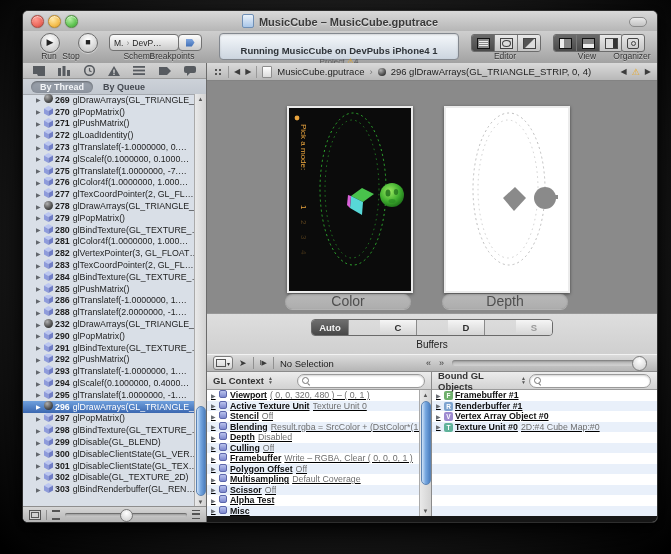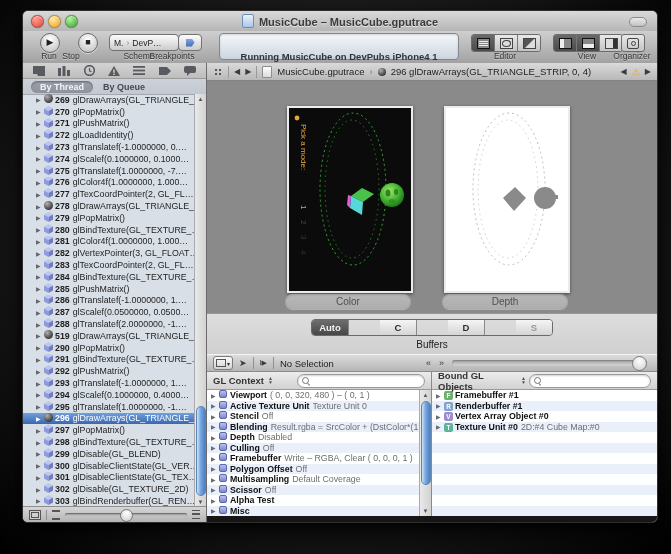--- a/index.html
+++ b/index.html
@@ -17,21 +17,21 @@
   .title-icon{display:inline-block;width:10px;height:12px;background:linear-gradient(#eaf2fb,#a9c6e8);border:1px solid #6f8fb5;border-radius:2px;vertical-align:-2px;margin-right:5px;}
   .lozenge{position:absolute;right:10px;top:6px;width:16px;height:8px;border:1px solid #8a8a8a;border-radius:5px;background:linear-gradient(#e9e9e9,#c2c2c2);}
   
   .toolbar{position:absolute;left:0;top:20px;right:0;height:32px;background:linear-gradient(#cfcfcf,#a2a2a2);border-bottom:1px solid #6e6e6e;}
   .tb-label{position:absolute;top:20px;font-size:8.5px;color:#333;text-shadow:0 1px 0 rgba(255,255,255,.45);text-align:center;transform:translateX(-50%);white-space:nowrap;}
   .roundbtn{position:absolute;top:2px;width:18px;height:18px;border-radius:50%;background:radial-gradient(circle at 50% 30%,#fff,#cfcfcf 70%,#b0b0b0);border:1px solid #6c6c6c;box-shadow:0 1px 1px rgba(255,255,255,.5);text-align:center;line-height:17px;font-size:9px;color:#222;}
   .scheme{position:absolute;left:86px;top:3px;width:60px;height:15px;border:1px solid #727272;border-radius:4px;background:linear-gradient(#fdfdfd,#cbcbcb);font-size:8.5px;color:#222;display:flex;align-items:center;padding:0 4px;gap:3px;white-space:nowrap;}
   .bpbtn{position:absolute;left:155px;top:3px;width:22px;height:15px;border:1px solid #727272;border-radius:4px;background:linear-gradient(#fdfdfd,#cbcbcb);display:flex;align-items:center;justify-content:center;}
   .bp-glyph{width:9px;height:8px;background:linear-gradient(#7fa6e0,#3d6cb4);clip-path:polygon(0 0,70% 0,100% 50%,70% 100%,0 100%);}
   .statuswell{position:absolute;left:196px;top:2px;width:238px;height:25px;border:1px solid #83888f;border-radius:4px;background:linear-gradient(#f5f8fb,#ccd5df);box-shadow:inset 0 1px 2px rgba(0,0,0,.15);}
-  .status1{margin-top:17px;text-align:center;font-size:9.5px;font-weight:bold;color:#2e3338;}
+  .status1{margin-top:11px;text-align:center;font-size:9.5px;font-weight:bold;color:#2e3338;}
   .status2{text-align:center;font-size:8px;color:#555;margin-top:1px;}
   .warn{color:#e9a51b;font-size:8px;}
   .segset{position:absolute;top:3px;height:16px;display:flex;border:1px solid #6c6c6c;border-radius:3px;overflow:hidden;}
   .segset .seg{width:22px;height:16px;background:linear-gradient(#e9e9e9,#c4c4c4);border-right:1px solid #777;display:flex;align-items:center;justify-content:center;}
   .segset .seg:last-child{border-right:none;}
   .segset .seg.on{background:linear-gradient(#6a6a6a,#4a4a4a);}
   .mini-ic{width:11px;height:9px;border:1px solid #444;background:#ddd;position:relative;}
   .seg.on .mini-ic{border-color:#111;background:#888;}
   .mini-ic.lines::before{content:"";position:absolute;left:1px;right:1px;top:2px;height:1px;background:#444;box-shadow:0 2px 0 #444,0 4px 0 #444;}
   .seg.on .mini-ic.lines::before{background:#eee;box-shadow:0 2px 0 #eee,0 4px 0 #eee;}
@@ -76,21 +76,21 @@
   .main{position:absolute;left:184px;top:52px;right:0;bottom:0;background:#8a8a8a;}
   .jumpbar{position:absolute;left:0;right:0;top:0;height:18px;background:linear-gradient(#dadada,#b8b8b8);border-bottom:1px solid #838383;display:flex;align-items:center;font-size:9.5px;color:#222;padding:0 6px;box-sizing:border-box;gap:5px;white-space:nowrap;}
   .jb-dots{width:10px;height:10px;background:radial-gradient(circle,#555 1px,transparent 1.2px);background-size:4px 4px;background-position:1px 1px;}
   .jb-arrow{font-size:8px;color:#3c3c3c;}
   .jb-sep{width:1px;height:12px;background:#999;}
   .jb-doc{width:8px;height:10px;background:linear-gradient(#fff,#dcdcdc);border:1px solid #8d8d8d;border-radius:1px;}
   .jb-right{margin-left:auto;display:flex;align-items:center;gap:5px;}
   .canvas{position:absolute;left:0;right:0;top:18px;height:232px;background:#8a8a8a;}
   .well{position:absolute;top:25px;width:122px;height:183px;background:#000;border:2px solid #ececec;box-shadow:0 1px 3px rgba(0,0,0,.5);}
   .well.depthw{background:#fff;}
-  .cap{position:absolute;top:213px;width:126px;height:15px;border-radius:8px;background:linear-gradient(#b9b9b9,#adadad);box-shadow:inset 0 1px 2px rgba(0,0,0,.18),0 1px 0 rgba(255,255,255,.35);text-align:center;font-size:10px;color:#4f4f4f;line-height:15px;}
+  .cap{position:absolute;top:213px;width:126px;height:15px;border-radius:8px;background:linear-gradient(#b9b9b9,#adadad);box-shadow:inset 0 1px 2px rgba(0,0,0,.18),0 1px 0 rgba(255,255,255,.35);text-align:center;font-size:14px;color:#4f4f4f;line-height:15px;}
   .buffersbar{position:absolute;left:0;right:0;top:250px;height:41px;background:linear-gradient(#dedede,#cfcfcf);border-top:1px solid #979797;text-align:center;}
   .bufsegs{display:inline-flex;margin-top:5px;border:1px solid #6a6a6a;border-radius:4px;overflow:hidden;gap:31px;}
   .bufsegs .bseg{min-width:24px;padding:0 6px;height:15px;line-height:15px;font-size:9.5px;font-weight:bold;color:#2e2e2e;background:linear-gradient(#f5f5f5,#d5d5d5);border-right:1px solid #8a8a8a;}
   .bufsegs .bseg:last-child{border-right:none;}
   .bufsegs .bseg.on{background:linear-gradient(#6e6e6e,#474747);color:#f3f3f3;}
   .bufsegs .bseg.dim{color:#9a9a9a;}
   .buffers-label{font-size:10px;font-weight:normal;color:#222;margin-top:3px;}
   .debugbar{position:absolute;left:0;right:0;top:291px;height:18px;background:linear-gradient(#dcdcdc,#b5b5b5);border-top:1px solid #f2f2f2;border-bottom:1px solid #8b8b8b;display:flex;align-items:center;gap:6px;padding:0 6px;box-sizing:border-box;font-size:9.5px;color:#222;}
   .db-btn{width:18px;height:12px;border:1px solid #7c7c7c;border-radius:3px;background:linear-gradient(#fbfbfb,#d2d2d2);display:flex;align-items:center;justify-content:center;font-size:6px;color:#333;gap:1px;}
   .db-ic{font-size:9px;color:#3a3a3a;}
@@ -101,21 +101,21 @@
   
   .panes{position:absolute;left:0;right:0;top:309px;bottom:6px;}
   .pane{position:absolute;top:0;bottom:0;background:#fff;}
   .pane.left{left:0;width:224px;border-right:1px solid #8a8a8a;}
   .pane.right{left:225px;right:0;}
   .pane-header{position:absolute;left:0;right:0;top:0;height:18px;background:linear-gradient(#ececec,#d2d2d2);border-bottom:1px solid #9b9b9b;display:flex;align-items:center;padding:0 6px;box-sizing:border-box;font-size:9.5px;font-weight:bold;color:#333;gap:3px;}
   .sortgl{display:inline-flex;flex-direction:column;font-size:5px;line-height:3.5px;color:#555;margin-left:1px;}
   .search{margin-left:auto;width:118px;height:12px;border:1px solid #9a9a9a;border-radius:7px;background:#fff;box-shadow:inset 0 1px 2px rgba(0,0,0,.18);display:flex;align-items:center;padding:0 4px;gap:3px;}
   .mag{width:5px;height:5px;border:1.3px solid #777;border-radius:50%;position:relative;flex:0 0 5px;}
   .mag::after{content:"";position:absolute;left:4.5px;top:4.5px;width:3px;height:1.3px;background:#777;transform:rotate(45deg);transform-origin:0 0;}
-  .rows{position:absolute;left:0;right:0;top:18px;bottom:0;overflow:hidden;}
+  .rows{position:absolute;left:0;right:0;top:18px;bottom:0;overflow:hidden;text-decoration:underline;}
   .grow{height:10.5px;display:flex;align-items:center;font-size:8.8px;white-space:nowrap;overflow:hidden;padding-left:4px;}
   .grow:nth-child(even){background:#e9f0fa;}
   .grow .tri{font-size:6px;color:#6a6e74;width:8px;flex:0 0 8px;}
   .grow .sic{flex:0 0 11px;}
   .stateic{width:8px;height:8px;border-radius:2px;background:linear-gradient(#b9c2ec,#7d88cf);border:1px solid #5c66ab;display:inline-block;box-sizing:border-box;}
   .grow .gname{font-weight:bold;color:#111;margin-right:3px;}
   .grow .gval{color:#6e6e6e;overflow:hidden;}
   .badge{width:9px;height:9px;border-radius:2px;color:#fff;font-size:6.5px;font-weight:bold;text-align:center;line-height:9px;display:inline-block;}
   .bottom-strip{position:absolute;left:0;right:0;bottom:0;height:6px;background:#161616;}
   
@@ -398,37 +398,27 @@
             <span class="cn">286</span>
             <span class="ct">glTranslatef(-1.0000000, 1.…</span>
           </div>
           <div class="call-row">
             <span class="tri">▶</span>
             <span class="cic"><svg width="9" height="10" viewBox="0 0 9 10">
                 <polygon points="4.5,0 9,2.5 4.5,5 0,2.5" fill="#bcc7f0"></polygon>
                 <polygon points="0,2.5 4.5,5 4.5,10 0,7.5" fill="#8e9bdb"></polygon>
                 <polygon points="9,2.5 4.5,5 4.5,10 9,7.5" fill="#6f7cc4"></polygon>
               </svg></span>
-            <span class="cn">287</span>
-            <span class="ct">glScalef(0.0500000, 0.0500…</span>
-          </div>
-          <div class="call-row">
-            <span class="tri">▶</span>
-            <span class="cic"><svg width="9" height="10" viewBox="0 0 9 10">
-                <polygon points="4.5,0 9,2.5 4.5,5 0,2.5" fill="#bcc7f0"></polygon>
-                <polygon points="0,2.5 4.5,5 4.5,10 0,7.5" fill="#8e9bdb"></polygon>
-                <polygon points="9,2.5 4.5,5 4.5,10 9,7.5" fill="#6f7cc4"></polygon>
-              </svg></span>
             <span class="cn">288</span>
             <span class="ct">glTranslatef(2.0000000, -1.…</span>
           </div>
           <div class="call-row">
             <span class="tri">▶</span>
             <span class="cic"><span class="orb"></span></span>
-            <span class="cn">519</span>
+            <span class="cn">232</span>
             <span class="ct">glDrawArrays(GL_TRIANGLE_…</span>
           </div>
           <div class="call-row">
             <span class="tri">▶</span>
             <span class="cic"><svg width="9" height="10" viewBox="0 0 9 10">
                 <polygon points="4.5,0 9,2.5 4.5,5 0,2.5" fill="#bcc7f0"></polygon>
                 <polygon points="0,2.5 4.5,5 4.5,10 0,7.5" fill="#8e9bdb"></polygon>
                 <polygon points="9,2.5 4.5,5 4.5,10 9,7.5" fill="#6f7cc4"></polygon>
               </svg></span>
             <span class="cn">290</span>

